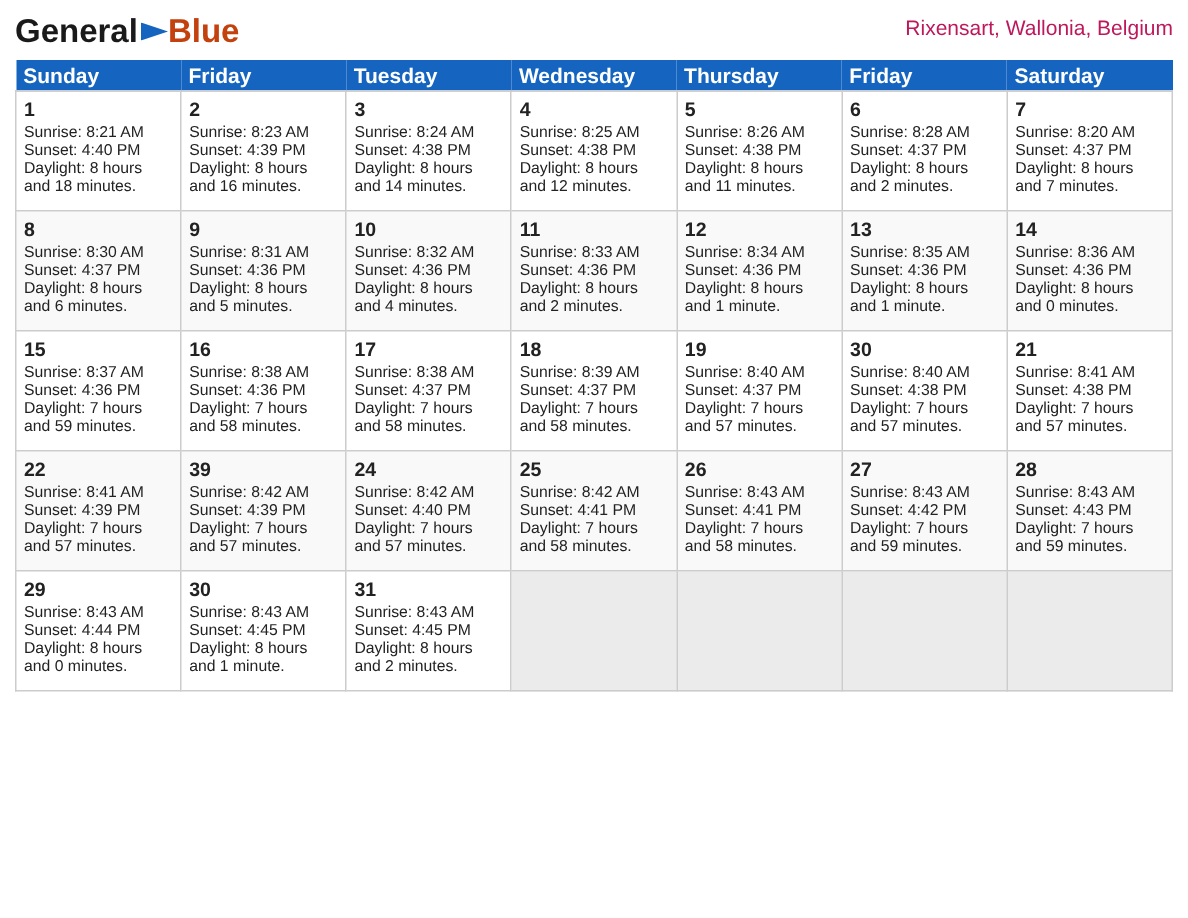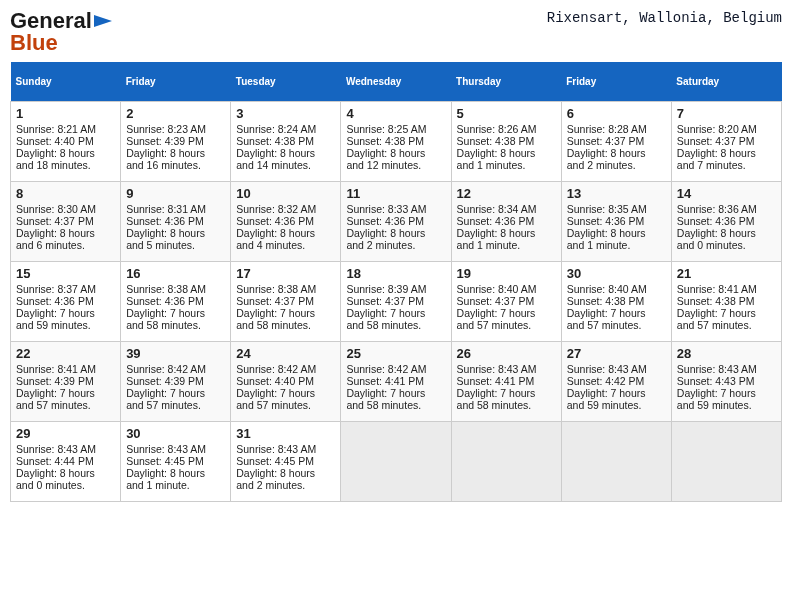--- a/index.html
+++ b/index.html
@@ -11,21 +11,21 @@
       padding: 10px;
     }
     .header {
       display: flex;
       justify-content: space-between;
       align-items: flex-start;
       margin-bottom: 8px;
     }
     .logo {
       display: flex;
-      flex-direction: column;
+      flex-direction: row;
       align-items: flex-start;
     }
     .logo-text {
       font-size: 22px;
       font-weight: bold;
       color: #1a1a1a;
       line-height: 1;
     }
     .logo-icon {
       width: 18px;
@@ -39,34 +39,33 @@
     .title-block {
       text-align: right;
     }
     .month-title {
       font-size: 32px;
       font-weight: bold;
       color: #1a1a1a;
     }
     .location {
       font-size: 14px;
-      color: #0f172a;
-      font-family: Liberation Mono, monospace;
+      color: #be185d;
     }
     table {
       width: 100%;
       border-collapse: collapse;
       table-layout: fixed;
     }
     th {
       background: #1565c0;
       color: #fff;
       text-align: left;
-      padding: 14px 5px;
-      font-size: 10px;
+      padding: 2px 5px;
+      font-size: 14px;
       font-weight: bold;
     }
     td {
       border: 1px solid #ccc;
       vertical-align: top;
       padding: 4px 5px;
       font-size: 10.5px;
       color: #222;
       height: 80px;
     }
@@ -141,21 +140,21 @@
           <div>Sunrise: 8:25 AM</div>
           <div>Sunset: 4:38 PM</div>
           <div>Daylight: 8 hours</div>
           <div>and 12 minutes.</div>
         </td>
         <td>
           <span class="day-num">5</span>
           <div>Sunrise: 8:26 AM</div>
           <div>Sunset: 4:38 PM</div>
           <div>Daylight: 8 hours</div>
-          <div>and 1 minutes.</div>
+          <div>and 11 minutes.</div>
         </td>
         <td>
           <span class="day-num">6</span>
           <div>Sunrise: 8:28 AM</div>
           <div>Sunset: 4:37 PM</div>
           <div>Daylight: 8 hours</div>
           <div>and 2 minutes.</div>
         </td>
         <td>
           <span class="day-num">7</span>

